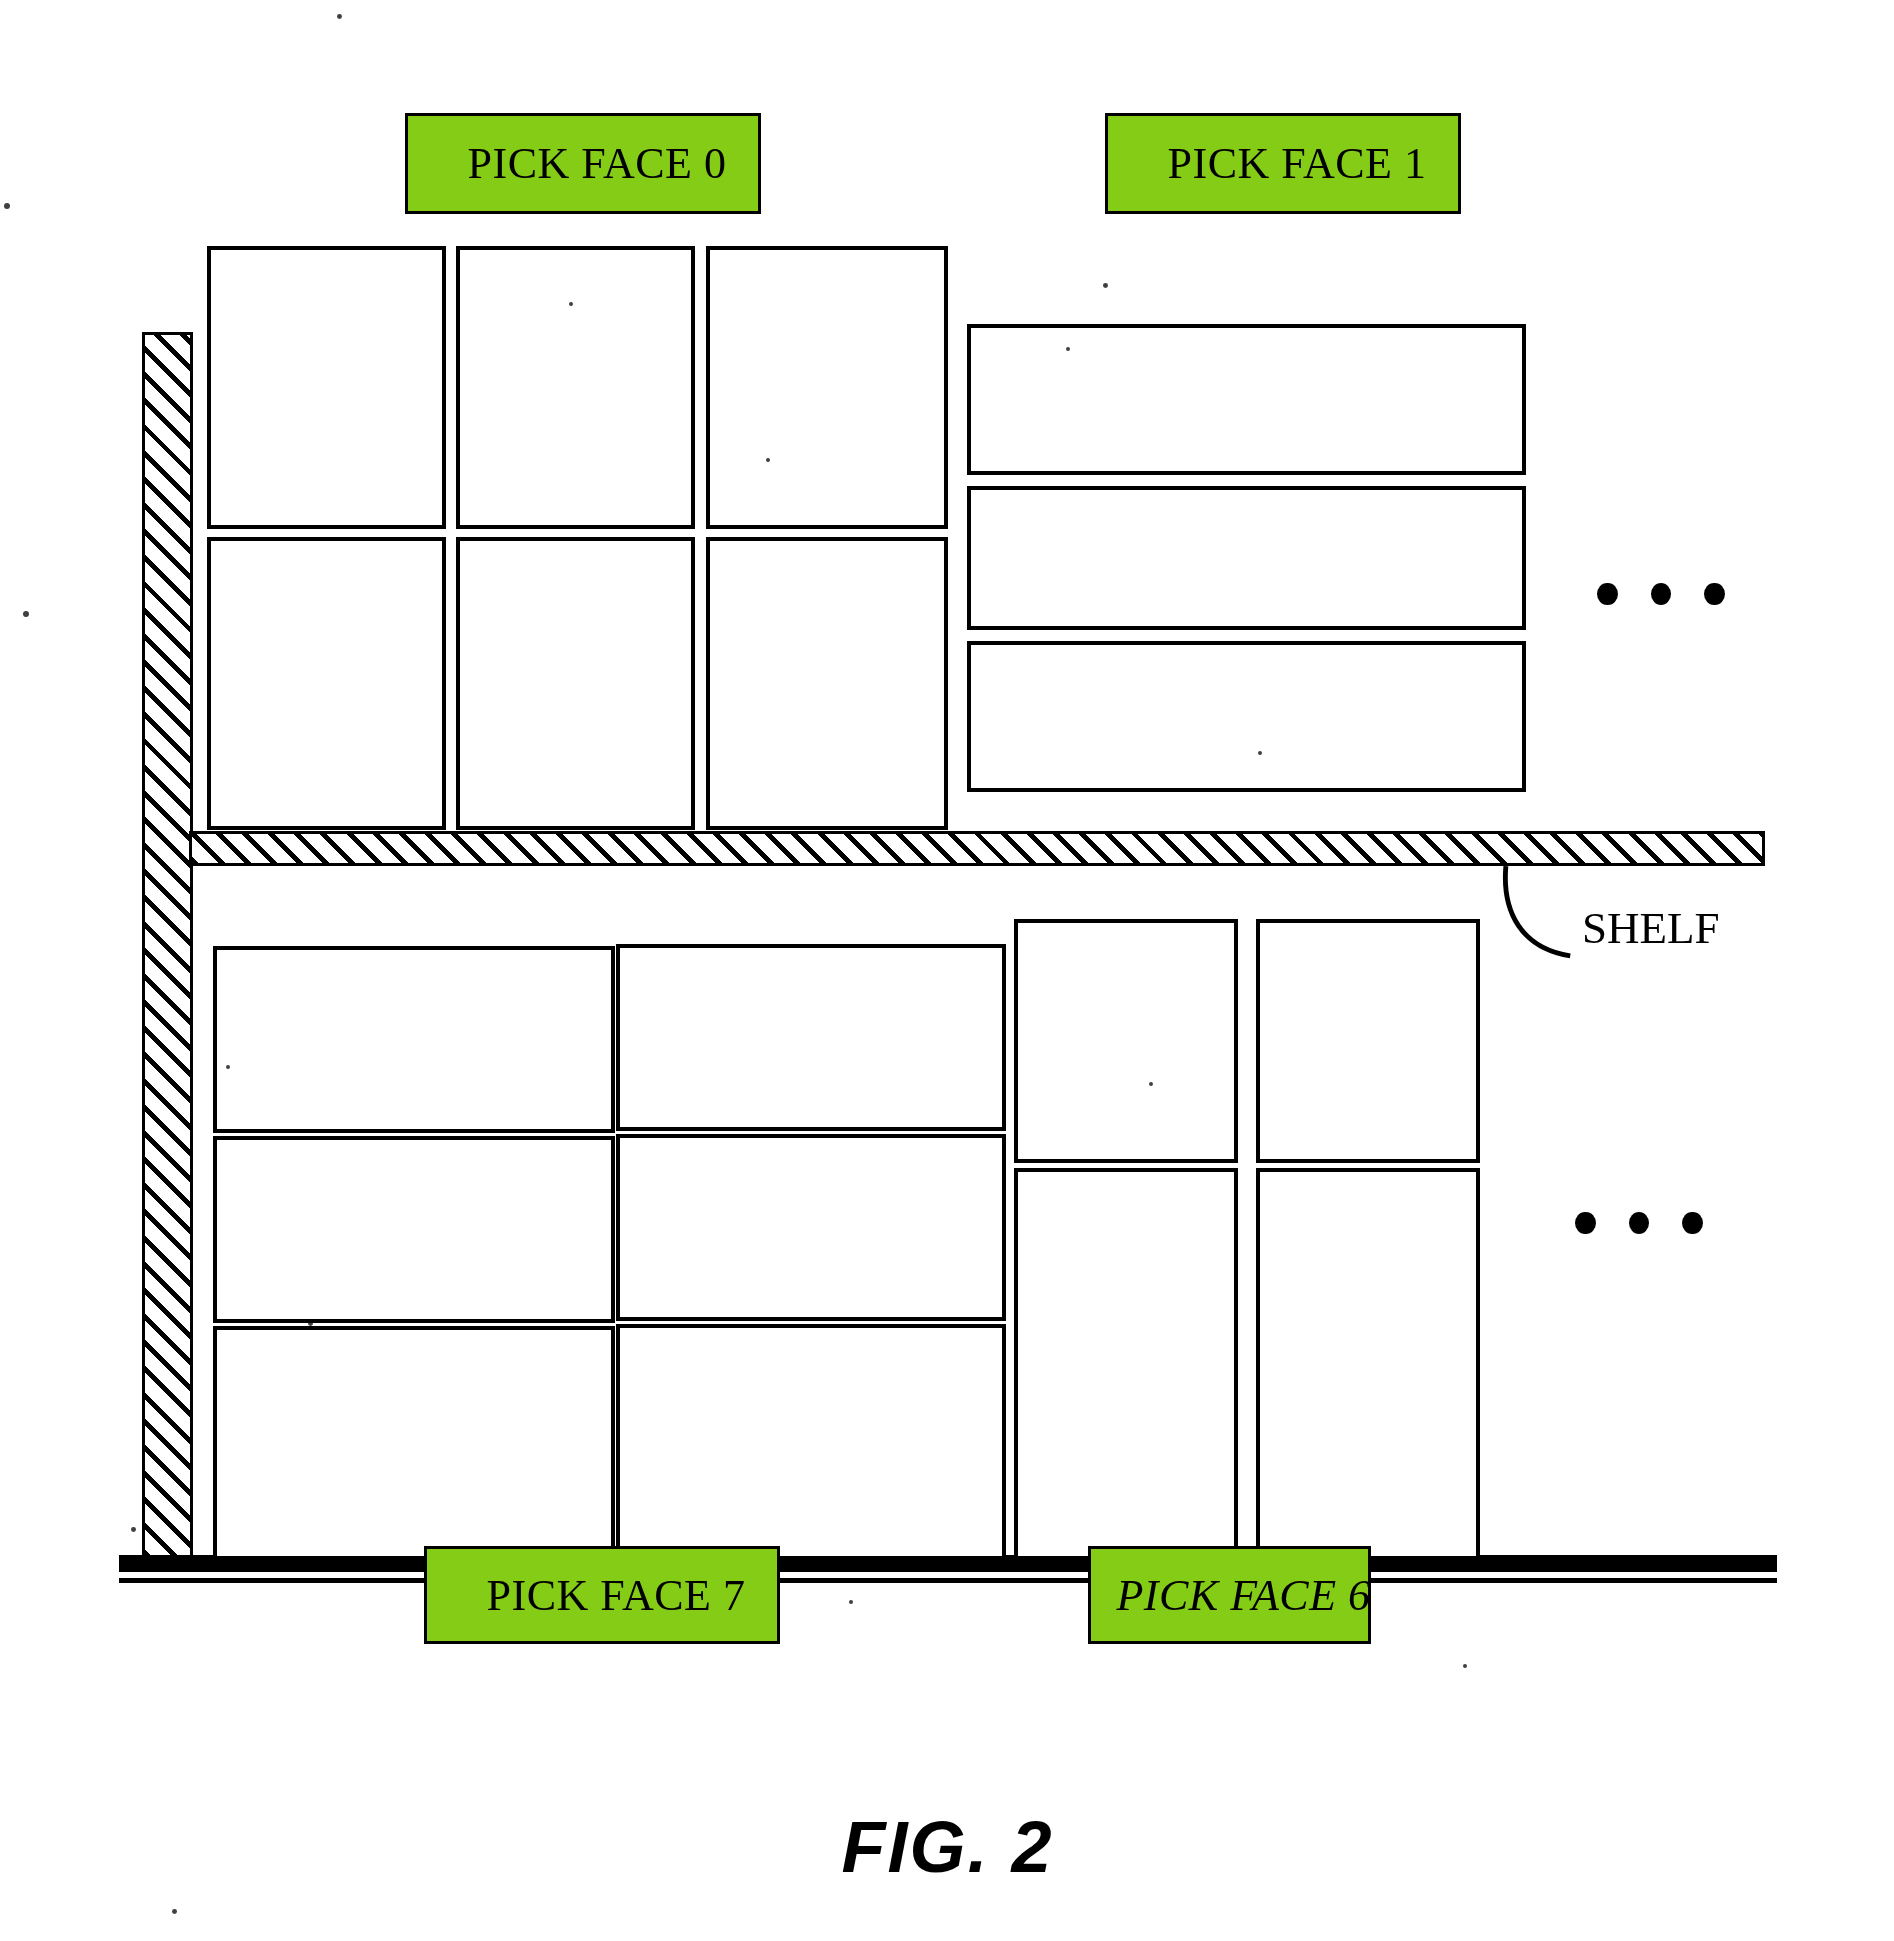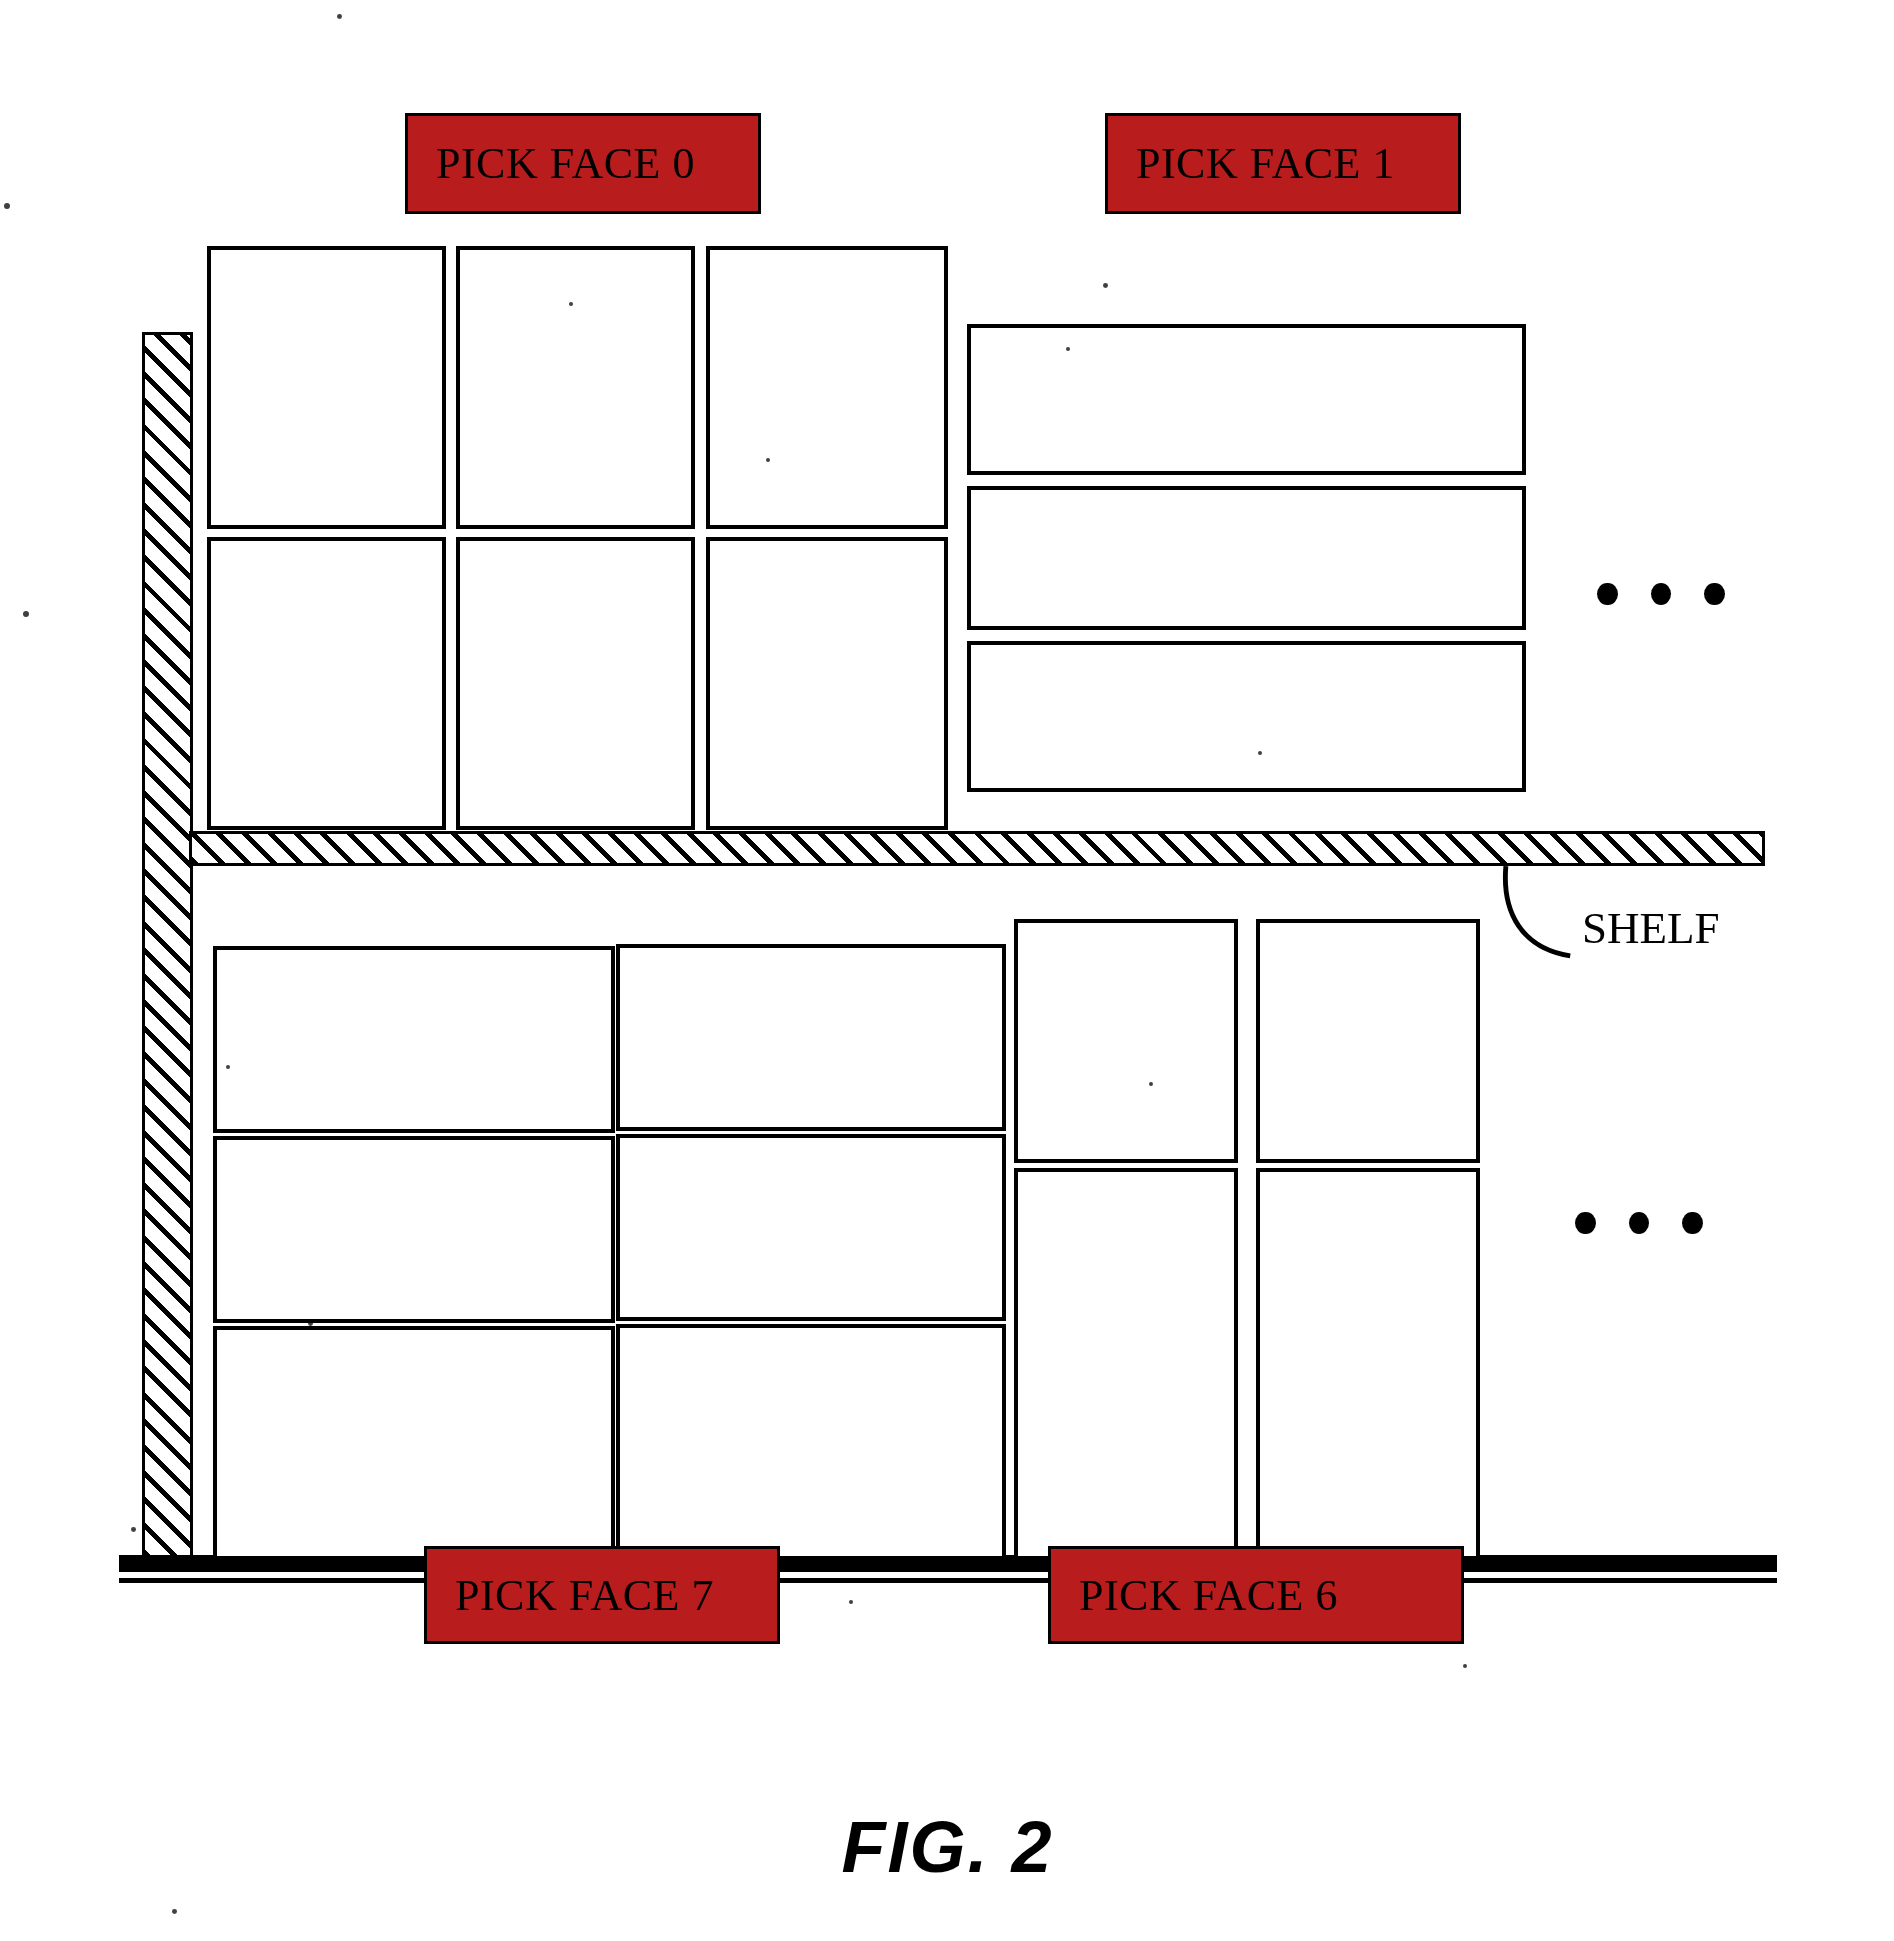--- a/index.html
+++ b/index.html
@@ -24,24 +24,24 @@
 
   
   .bin {
     border: 4.9px solid #000;
     background: #ffffff;
   }
 
   
   .label-box {
     border: 3.9px solid #000;
-    background: #b91c1c;
+    background: #84cc16;
     display: flex;
     align-items: center;
-    justify-content: flex-start;
+    justify-content: center;
     font-size: 44px;
     letter-spacing: 0.5px;
     white-space: nowrap;
     font-family: "Liberation Serif", serif;
     padding-left: 28px;
   }
 
   
   .hatch {
     border: 3.9px solid #000;
@@ -169,21 +169,21 @@
   </div>
 
   <div class="abs label-box" style="left:1105px; top:113px; width:356px; height:101px;">
     <span>PICK FACE 1</span>
   </div>
 
   <div class="abs label-box" style="left:424px; top:1546px; width:356px; height:98px;">
     <span>PICK FACE 7</span>
   </div>
 
-  <div class="abs label-box" style="left:1048px; top:1546px; width:416px; height:98px;">
+  <div class="abs label-box" style="left:1088px; top:1546px; width:283px; height:98px;font-style:italic;">
     <span>PICK FACE 6</span>
   </div>
 
   <div class="abs plain-text" style="left:1582px; top:902px;">SHELF</div>
 
   <div class="abs fig-caption" style="left:0; top:1806px; width:1895px; text-align:center;font-style:italic;">FIG. 2</div>
 
   <div class="speck" style="left:337px;  top:13.7px;   width:4.9px; height:4.9px;"></div>
   <div class="speck" style="left:3.9px;    top:203px;  width:5.9px; height:5.9px;"></div>
   <div class="speck" style="left:23.4px;   top:611px;  width:5.9px; height:5.9px;"></div>

